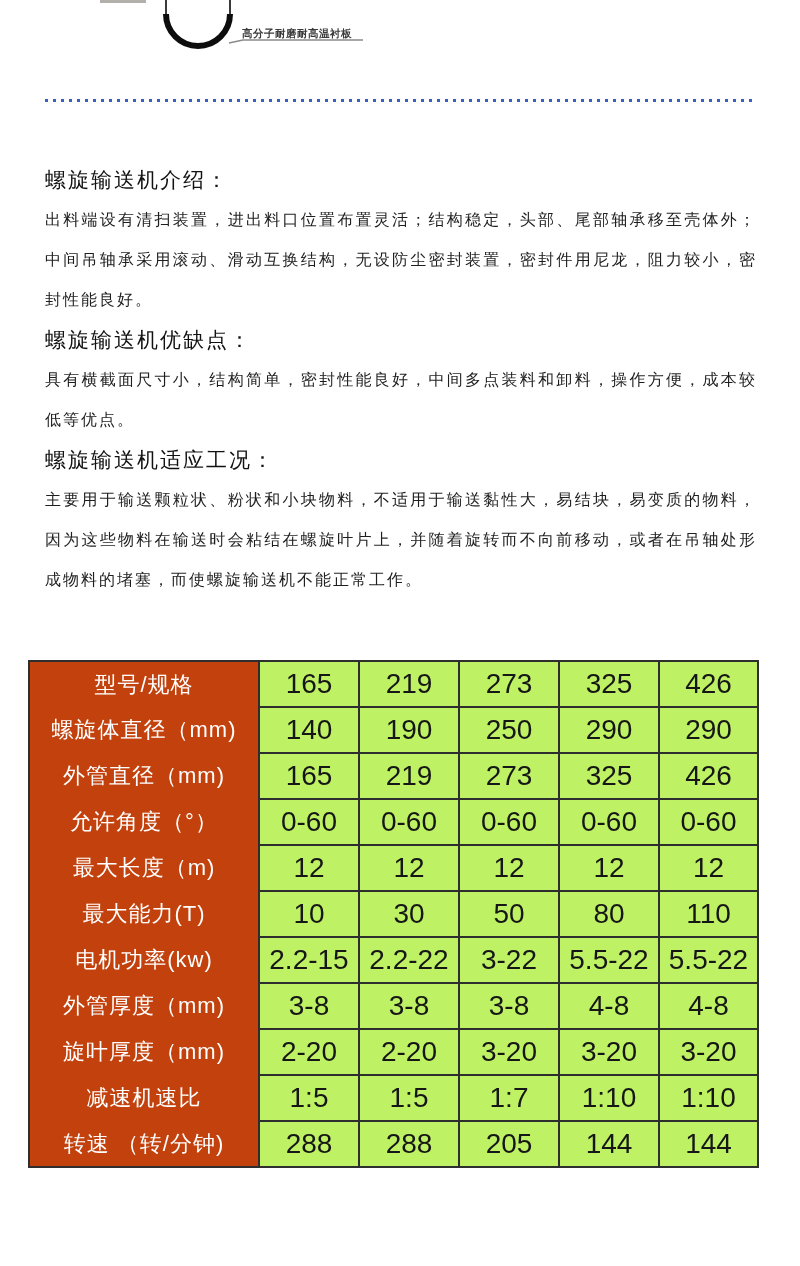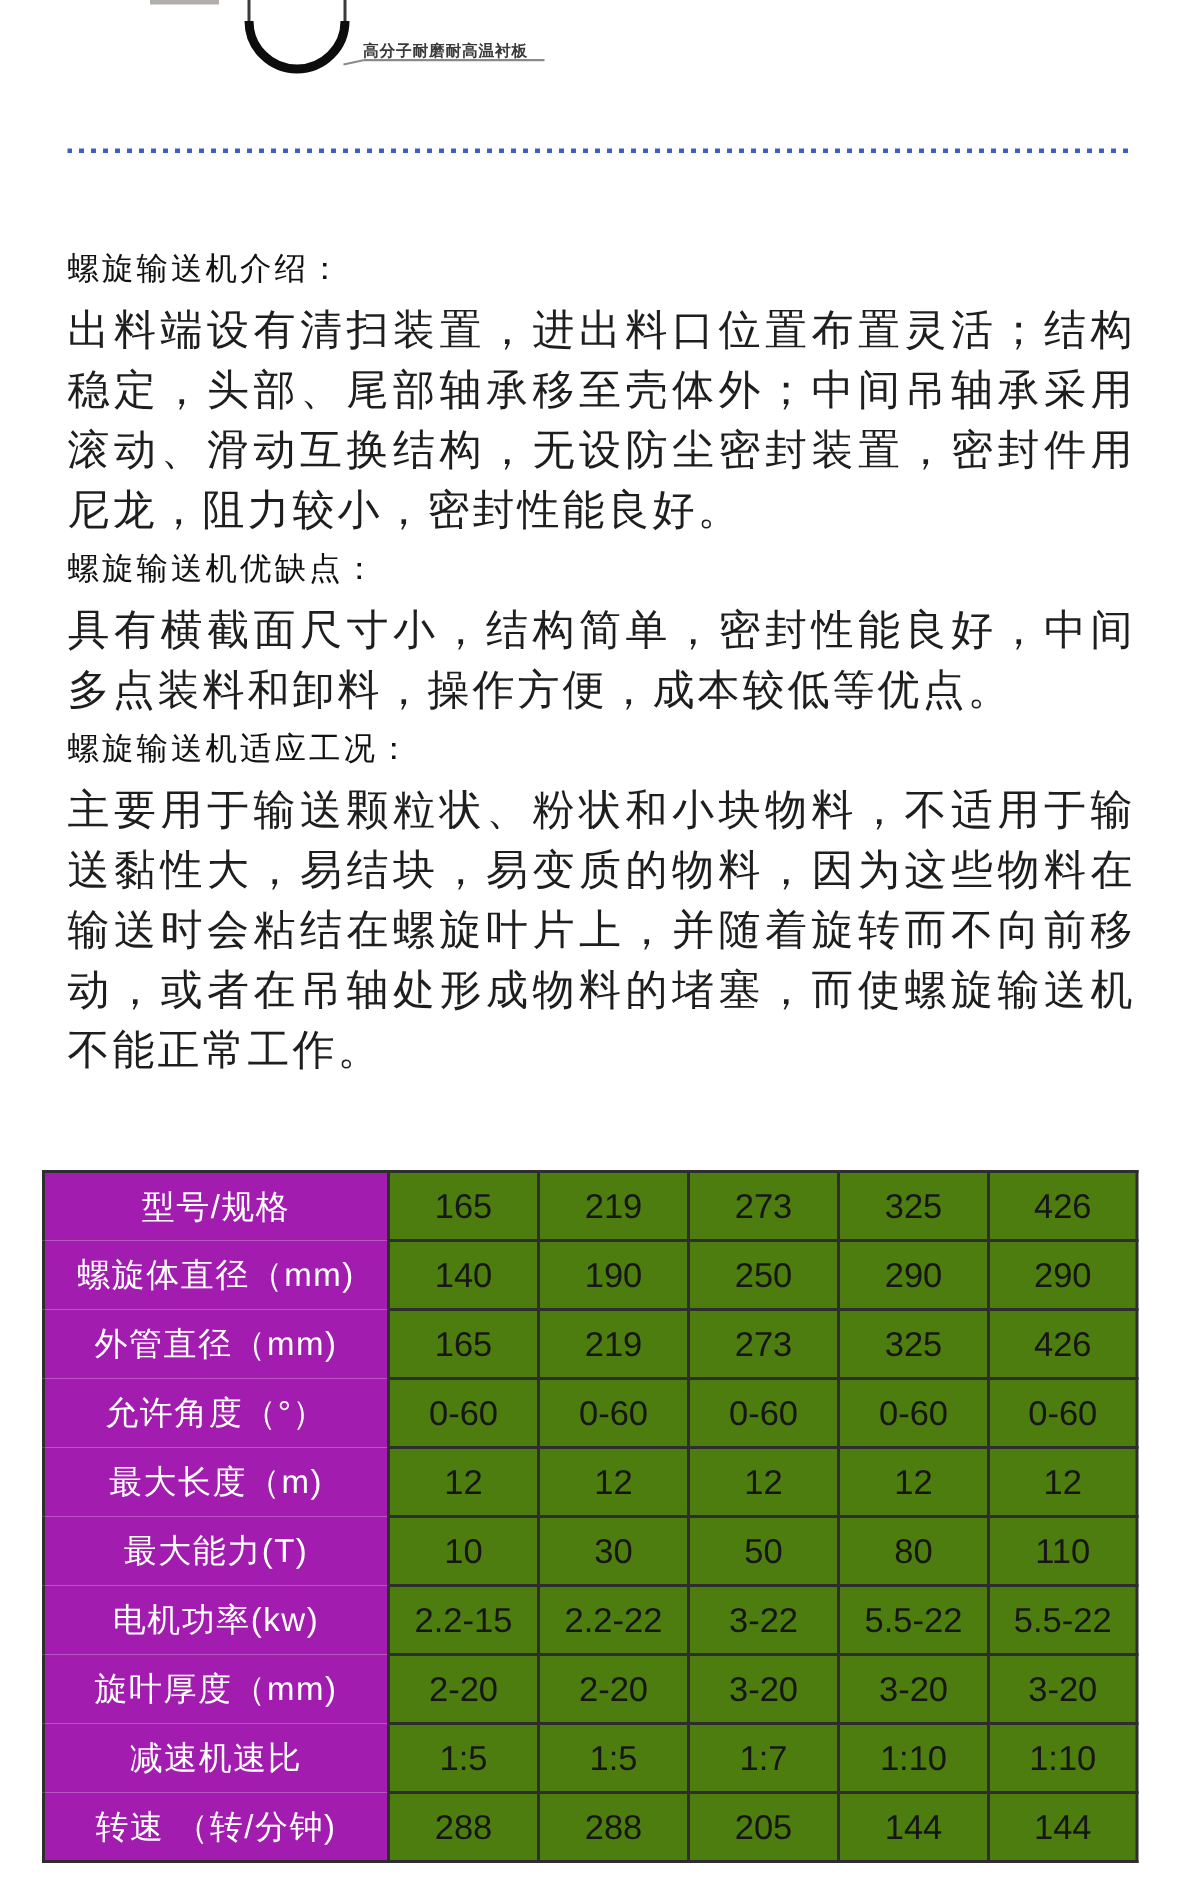--- a/index.html
+++ b/index.html
@@ -37,50 +37,50 @@
   }
   .content h3 {
     margin: 0; padding: 0;
     font-size: 21px;
     font-weight: normal;
     color: #111111;
     line-height: 40px;
   }
   .content p {
     margin: 0; padding: 0;
-    font-size: 28px;
+    font-size: 16px;
     color: #1e1e1e;
     text-align: justify;
     line-height: 40px;
   }
 
   
   table.spec {
     margin: 60px 0 0 28px;
     border-collapse: collapse;
     table-layout: fixed;
     width: 729px;
     border: 2px solid #2e2e2e;
   }
   table.spec th {
-    background: #a21caf;
+    background: #c2410c;
     color: #ffffff;
     font-size: 22px;
     font-weight: normal;
     letter-spacing: 1px;
     text-align: center;
     border: none;
     height: 44px;
     padding: 0;
     white-space: nowrap;
   }
   table.spec td {
-    background: #4d7c0f;
+    background: #bef264;
     color: #161616;
-    font-size: 23px;
+    font-size: 28px;
     text-align: center;
     border: 2px solid #2e2e2e;
     height: 44px;
     padding: 0;
     line-height: 44px;
     white-space: nowrap;
   }
 </style>
 </head>
 <body>
@@ -168,20 +168,28 @@
       </tr>
       <tr>
         <th>电机功率(kw)</th>
         <td>2.2-15</td>
         <td>2.2-22</td>
         <td>3-22</td>
         <td>5.5-22</td>
         <td>5.5-22</td>
       </tr>
       <tr>
+        <th>外管厚度（mm)</th>
+        <td>3-8</td>
+        <td>3-8</td>
+        <td>3-8</td>
+        <td>4-8</td>
+        <td>4-8</td>
+      </tr>
+      <tr>
         <th>旋叶厚度（mm)</th>
         <td>2-20</td>
         <td>2-20</td>
         <td>3-20</td>
         <td>3-20</td>
         <td>3-20</td>
       </tr>
       <tr>
         <th>减速机速比</th>
         <td>1:5</td>

